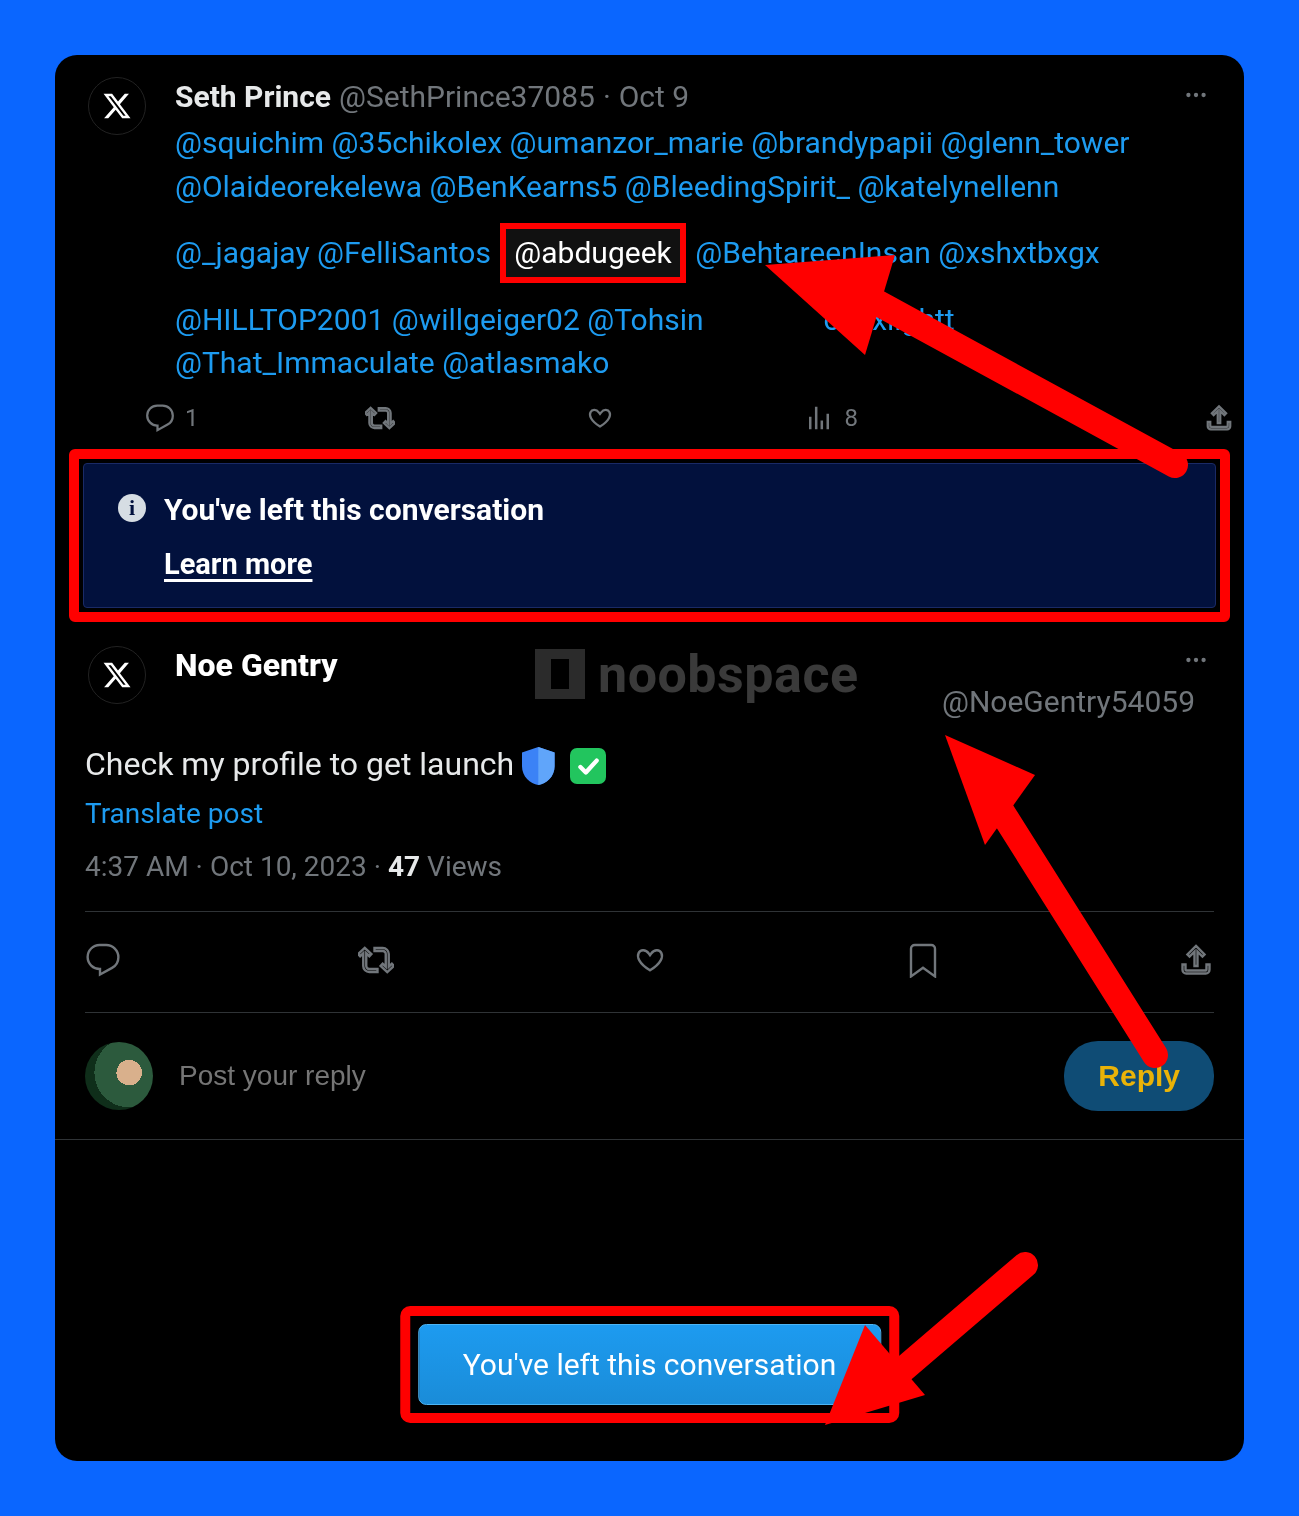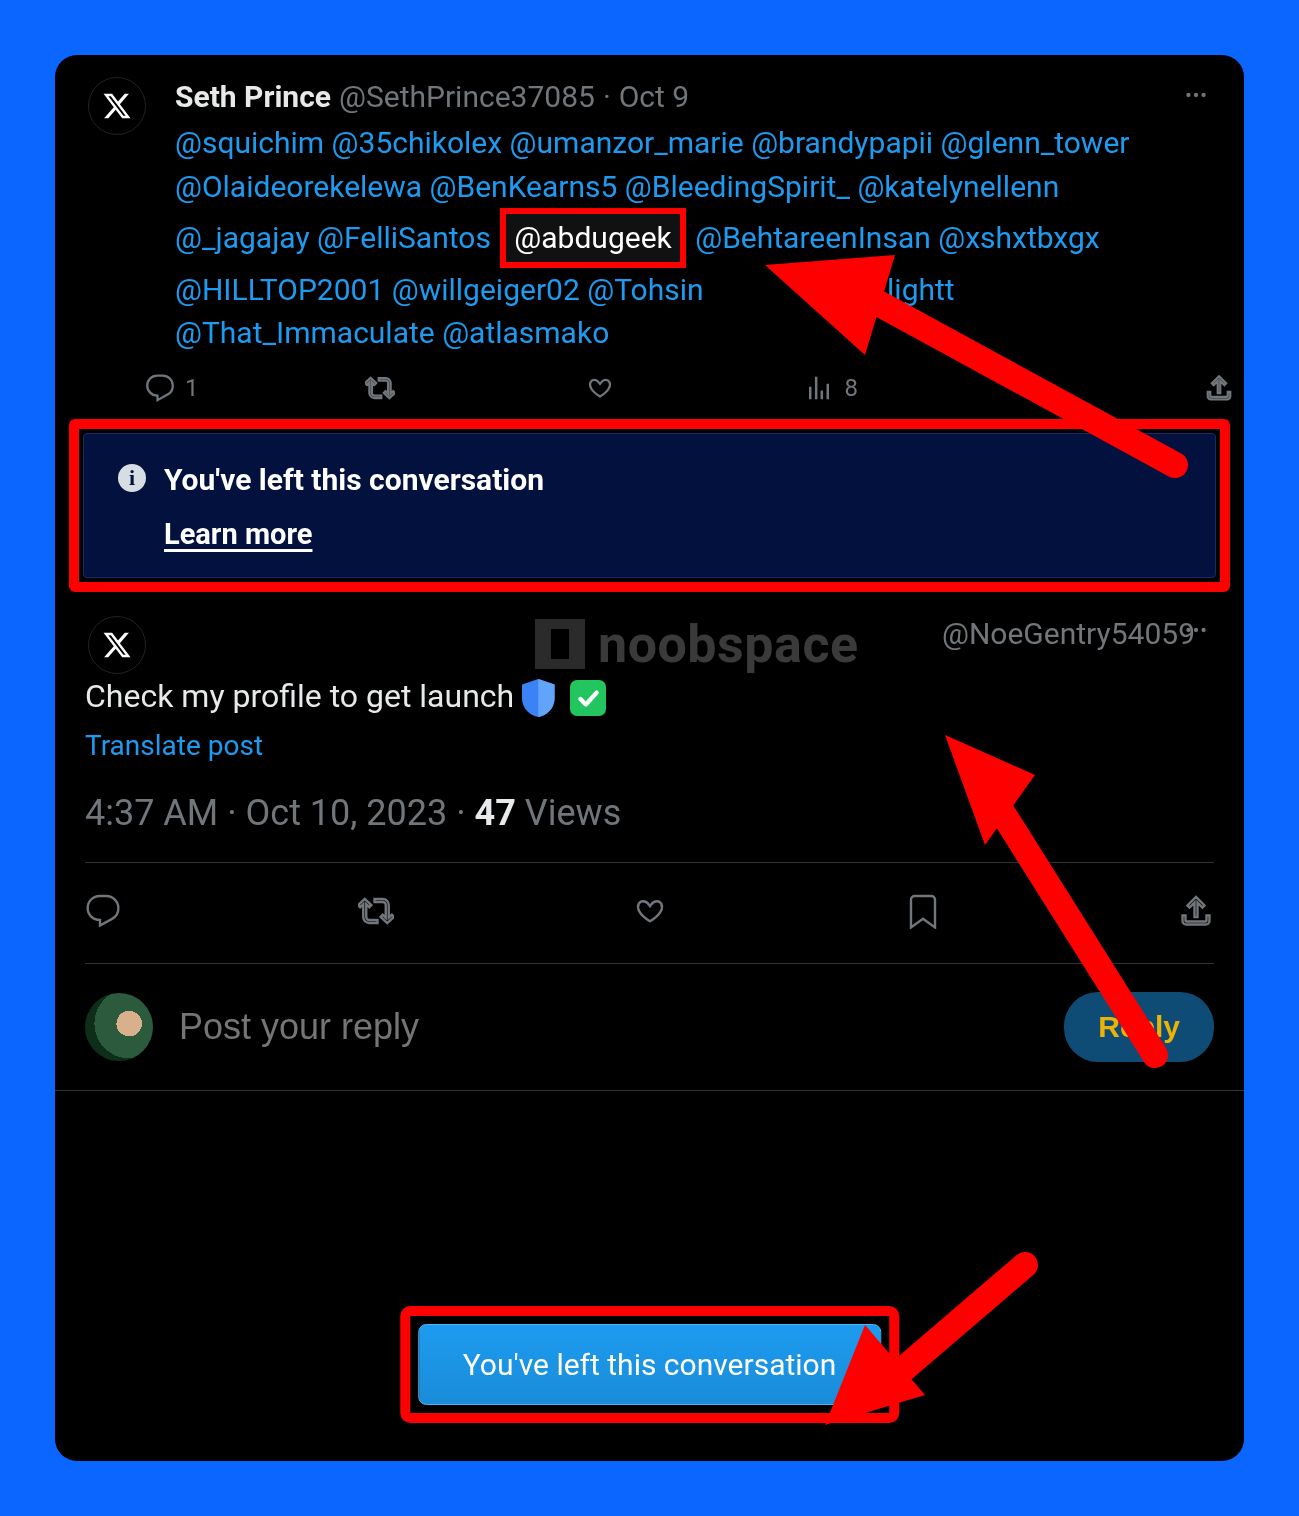--- a/index.html
+++ b/index.html
@@ -88,21 +88,21 @@
     word-wrap: break-word;
     position: relative;
   }
   .mentions a { color: var(--link); text-decoration:none; }
   .highlight-box {
     display:inline-block;
     color: #fff;
     border: 6px solid var(--red);
     padding: 2px 8px;
     background: #111;
-    margin: 0 2px;
+    margin: 15px 2px;
   }
 
   
   .actions-small {
     margin-left: 90px;
     margin-top: 18px;
     display: grid;
     grid-template-columns: repeat(5, 1fr);
     align-items:center;
     color: var(--gray);
@@ -167,21 +167,21 @@
     pointer-events:none;
   }
   .watermark .sq { width:50px;height:50px;background:#2b2b2b; position:relative;}
   .watermark .sq::after{content:"";position:absolute;left:16px;top:10px;width:18px;height:30px;background:#000;}
 
   .tweet2-text { margin-top: 26px; font-size:32px; color:var(--white); margin-left:0; }
   .emoji { display:inline-block; vertical-align:middle; }
   .shield { display:inline-flex; width:34px; height:38px; }
   .check { display:inline-flex; width:36px; height:36px; background:#22c55e; border-radius:7px; align-items:center; justify-content:center; color:#fff; margin-left:6px;}
   .translate { margin-top:12px; font-size:28px; color: var(--link); cursor:pointer;}
-  .meta { margin-top:30px; font-size:36px; color: var(--gray); }
+  .meta { margin-top:20px; font-size:28px; color: var(--gray); }
   .meta b { color: var(--white); font-weight:700;}
   .divider { height:1px; background: var(--divider); margin-top: 28px; }
 
   .actions-big {
     display:flex;
     justify-content: space-between;
     align-items:center;
     padding: 30px 30px 30px 30px;
   }
   .actions-big .big-act { cursor:pointer; }
@@ -200,21 +200,21 @@
   .user-avatar {
     width:68px;height:68px;border-radius:50%;
     background: radial-gradient(circle at 65% 45%, #d9b08c 0 22%, #2c5a3d 22% 60%, #0f2e1a 60% 100%);
     flex-shrink:0;
   }
   .composer-input {
     flex:1;
     background:transparent;
     border:none;
     outline:none;
-    font-size:36px;
+    font-size:28px;
     color: var(--gray);
   }
   .reply-btn {
     background: #0f4c75;
     color: #eab308;
     border:none;
     border-radius: 34px;
     padding: 18px 34px;
     font-size:30px;
     font-weight:700;
@@ -341,20 +341,21 @@
 
     <div class="tweet2">
       <div class="avatar-col">
         <div class="x-avatar">
           <svg viewBox="0 0 24 24">
               <path d="M18.244 2.25h3.308l-7.227 8.26 8.502 11.24H16.17l-5.214-6.817L4.99 21.75H1.68l7.73-8.835L1.254 2.25H8.08l4.713 6.231zm-1.161 17.52h1.833L7.084 4.126H5.117z"></path>
             </svg>
         </div>
       </div>
       <div class="tweet-body">
+        <div class="name2">Noe Gentry</div>
         <div class="handle2">@NoeGentry54059</div>
       </div>
       <div class="watermark">
         <div class="sq"></div>
         <span>noobspace</span>
       </div>
       <div class="more-btn" style="top:20px;">
         <svg viewBox="0 0 24 24" width="26" height="26">
             <g fill="#71767b">
               <circle cx="5" cy="12" r="2"></circle>

